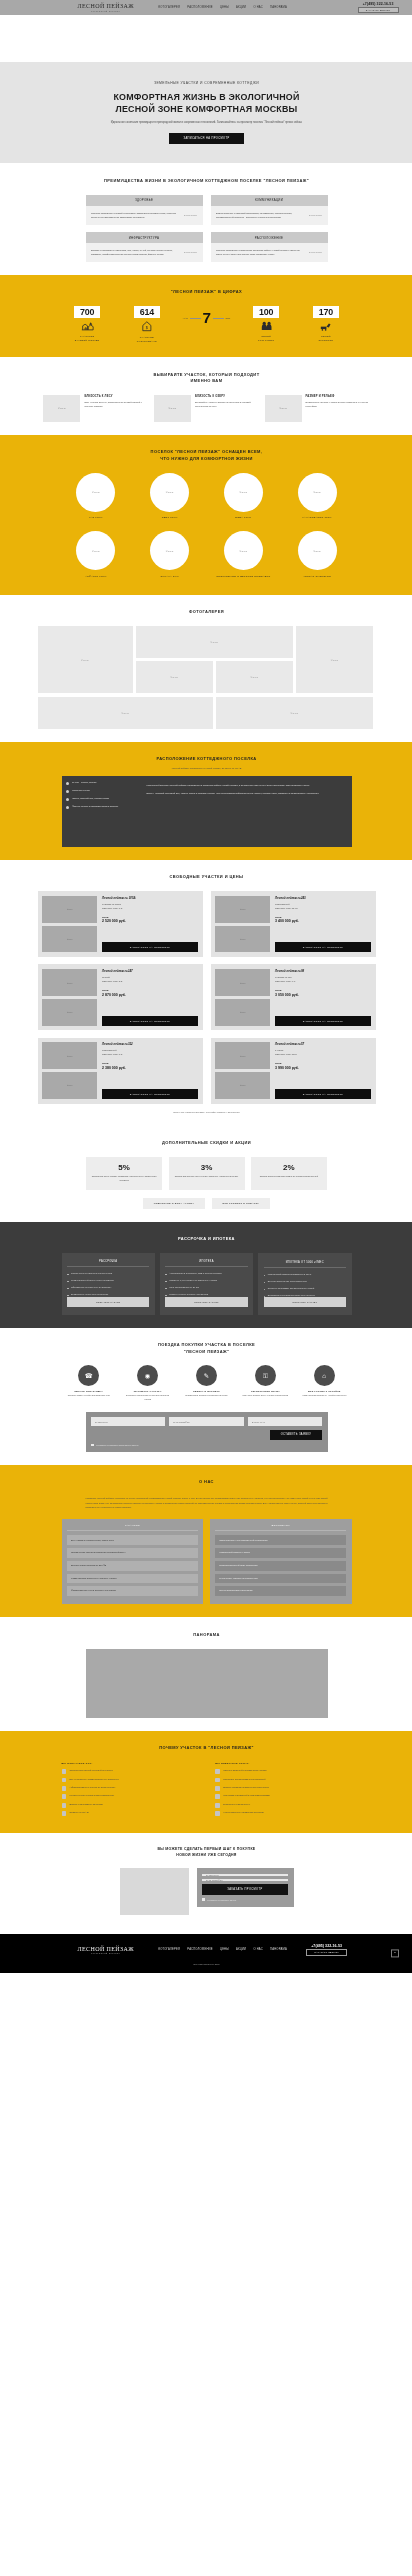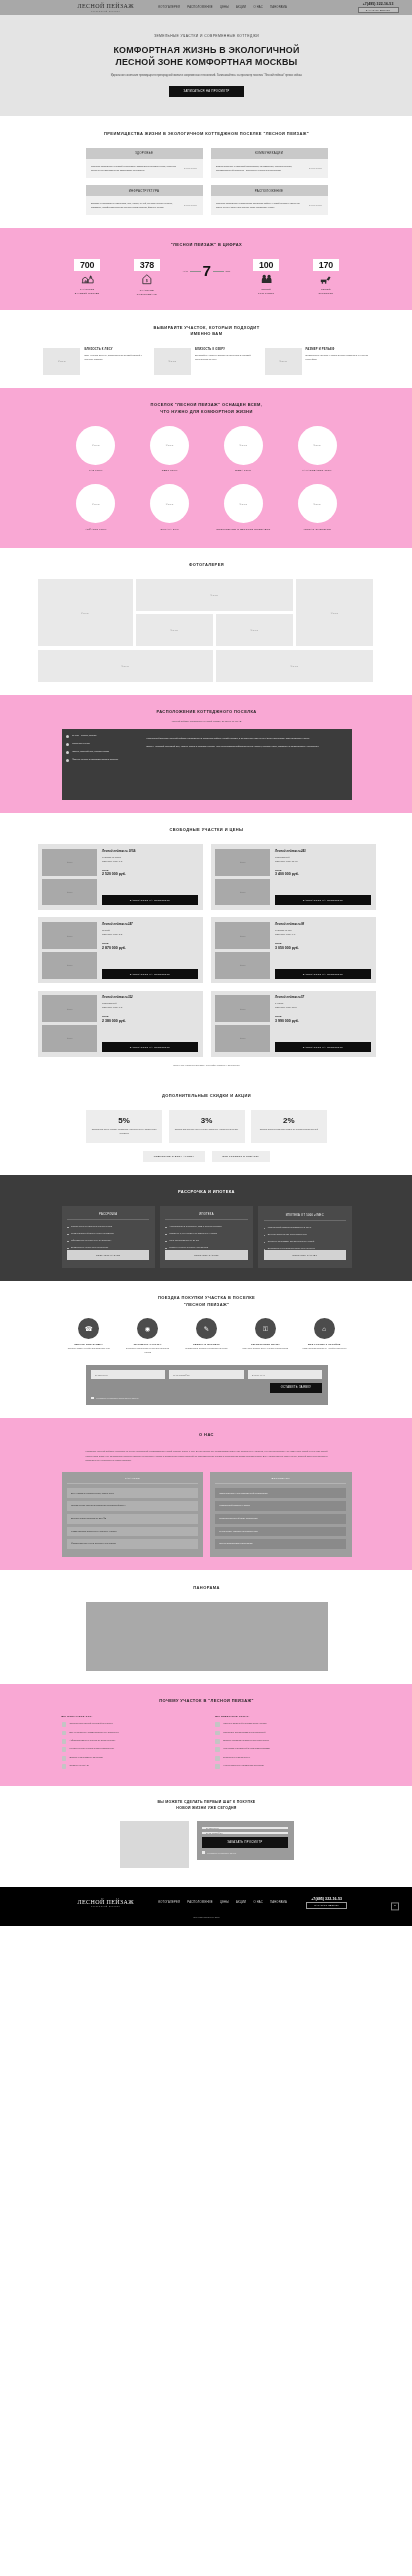--- a/index.html
+++ b/index.html
@@ -31,37 +31,38 @@
     font-size: 2.3px; letter-spacing: 0.2px; color: #2b2b2b;
     border: 0.8px solid #6f6f6f; background: #bdbdbd;
     padding: 1.2px 7.2px; cursor: pointer; white-space: nowrap;
   }
 
   
   .hero {
     height: 101px; background: #e4e4e4;
     display: flex; flex-direction: column; align-items: center; justify-content: center;
     text-align: center;
+    margin-top: 47px;
   }
   .hero-kicker { font-size: 3.4px; letter-spacing: 0.4px; color: #3a3a3a; margin-bottom: 5.6px; }
   .hero-title { font-size: 8.9px; font-weight: bold; letter-spacing: 0.2px; line-height: 1.35; color: #1d1d1d; }
   .hero-sub { font-size: 2.7px; line-height: 1.75; color: #4c4c4c; margin-top: 6.4px; }
   .btn-dark {
     background: #111; color: #fff; border: 0; cursor: pointer;
     font-size: 2.6px; letter-spacing: 0.4px; padding: 4px 13px;
   }
   .hero .btn-dark { margin-top: 7.2px; padding: 4px 14.5px; }
 
   
   .sec { padding: 14.5px 0 13px; }
   .sec-title {
     text-align: center; font-size: 4px; font-weight: bold;
     letter-spacing: 0.4px; line-height: 1.6; color: #1f1f1f; margin-bottom: 10.5px;
   }
-  .bg-grey { background: #f9a8d4; }
+  .bg-grey { background: #eab308; }
   .bg-white { background: #fff; }
   .bg-dark  { background: #3c3c3c; }
 
   
   .bcards { display: grid; grid-template-columns: 1fr 1fr; gap: 7.2px 8px; width: 242px; margin: 0 auto; }
   .bcard { background: #f0f0f0; }
   .bcard-head {
     background: #c9c9c9; text-align: center;
     font-size: 2.9px; letter-spacing: 0.3px; padding: 3.6px 0; color: #232323;
   }
@@ -316,21 +317,21 @@
           <svg width="13" height="9.7" viewBox="0 0 16 12">
               <path d="M1 11h14M2 11V6l3-2 3 2v5M5 11V8.5h1.5V11M9 11V7l3-2 3 2v4" stroke="#2c2c2c" stroke-width="1" fill="none"></path>
               <path d="M12 1.5l2 3h-4z" fill="#2c2c2c"></path>
             </svg>
         </div>
         <div class="num-label" style="white-space:pre-line">УЧАСТКОВ
 В НОВОЙ МОСКВЕ</div>
       </div>
 
       <div class="num">
-        <div class="num-box">378</div>
+        <div class="num-box">614</div>
         <div class="num-icon">
           <svg width="9.7" height="10.5" viewBox="0 0 12 13" style="font-size:11px">
               <path d="M1 5.5L6 1l5 4.5V12H1z" stroke="#2c2c2c" stroke-width="1" fill="none"></path>
               <text x="6" y="9.5" font-size="5" text-anchor="middle" fill="#2c2c2c">$</text>
             </svg>
         </div>
         <div class="num-label" style="white-space:pre-line">УЧАСТКОВ
 УЖЕ ПРОДАНО</div>
       </div>
 

